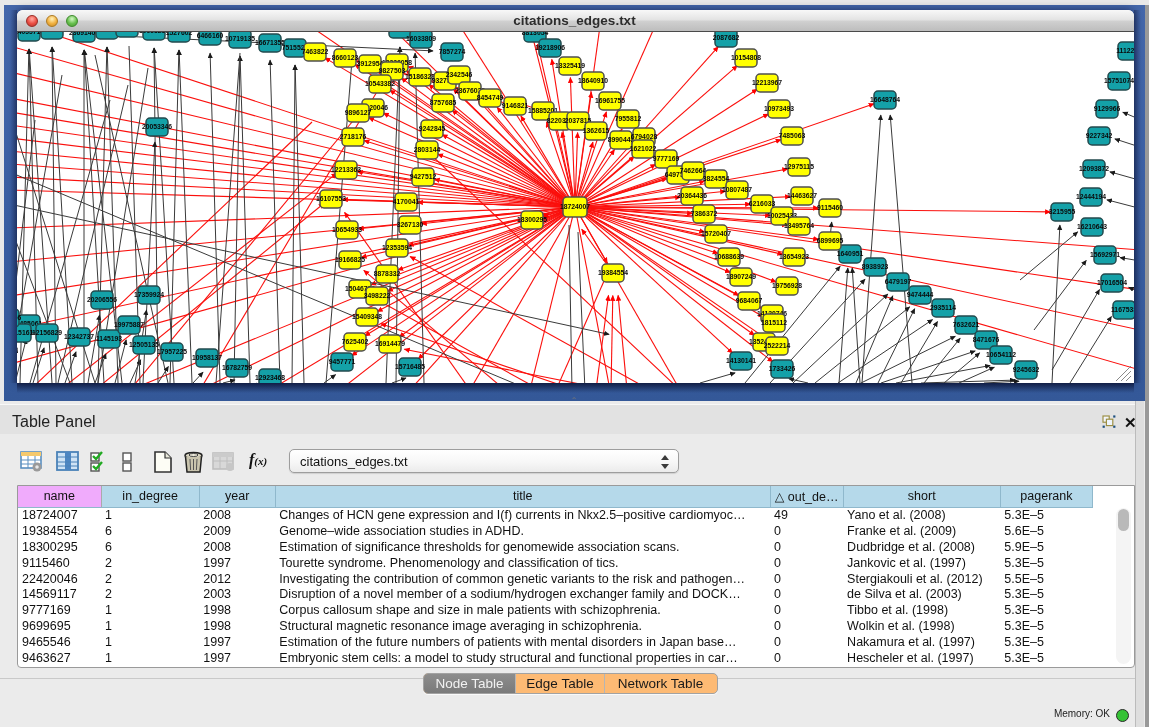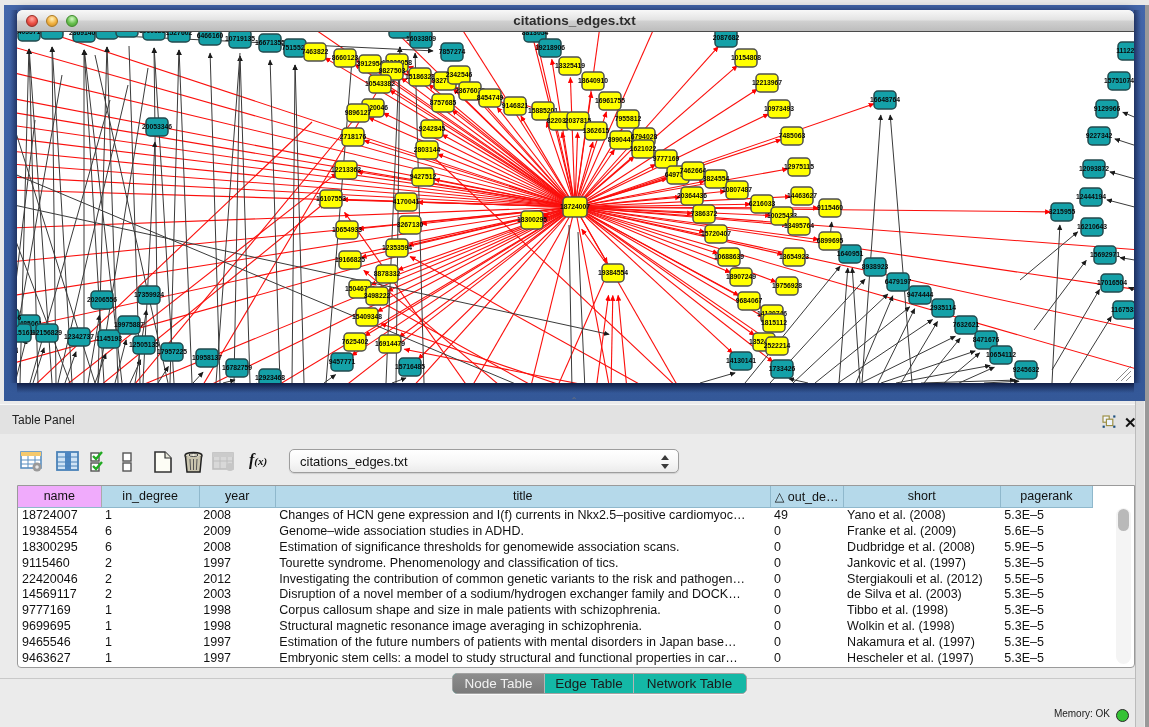--- a/index.html
+++ b/index.html
@@ -9,21 +9,21 @@
   border-radius:6px 6px 0 0; background:#fff; box-shadow: 0 0 8px rgba(0,0,30,.55); }
 .tl { position:absolute; top:15px; width:12px; height:12px; border-radius:50%; }
 .tl.r { left:26px; background:radial-gradient(circle at 50% 30%, #ff9d95 8%, #ea4d42 55%, #b3372e); border:.5px solid #9a2b24;}
 .tl.y { left:46px; background:radial-gradient(circle at 50% 30%, #ffe9a8 8%, #f0b03f 55%, #c78a28); border:.5px solid #ad7a22;}
 .tl.g { left:66px; background:radial-gradient(circle at 50% 30%, #c4f0b4 8%, #66bf4c 55%, #4c9a36); border:.5px solid #3f8a2c;}
 .canvas { position:absolute; left:17px; top:32px; width:1117px; height:351px; background:#fff; overflow:hidden; }
 
 .panel { position:absolute; left:0; top:401px; width:1149px; height:326px; background:#ebebeb; }
 .panel-head { position:absolute; left:0; top:3px; width:1144px; height:30px; background:#e2e2e2;
   border-top:1px solid #f8f8f8; }
-.panel-head .t { position:absolute; left:12px; top:8px; font-size:12px; color:#222; }
+.panel-head .t { position:absolute; left:12px; top:8px; font-size:16px; color:#222; }
 .ph-float { position:absolute; left:1102px; top:10px; width:14px; height:13px; }
 .ph-x { position:absolute; left:1124px; top:9px; font-size:15px; font-weight:bold; color:#111; }
 .toolbar { position:absolute; left:0; top:40px; width:1144px; height:44px; background:#ebebeb; }
 .combo { position:absolute; left:289px; top:8px; width:390px; height:24px; border:1px solid #9d9d9d;
   border-radius:5px; background:linear-gradient(#ffffff,#f7f7f7 55%,#ebebeb); box-shadow:0 1px 1px rgba(0,0,0,.12);}
 .combo .ct { position:absolute; left:10px; top:4px; font-size:13px; color:#111; }
 .combo .stp { position:absolute; right:8px; top:5px; width:10px; height:14px; }
 .combo .stp:before { content:""; position:absolute; left:1px; top:0; border-left:4.5px solid transparent; border-right:4.5px solid transparent; border-bottom:5.5px solid #3a3a3a; }
 .combo .stp:after { content:""; position:absolute; left:1px; bottom:0; border-left:4.5px solid transparent; border-right:4.5px solid transparent; border-top:5.5px solid #3a3a3a; }
 
@@ -33,22 +33,22 @@
 table.grid th { background:#b5d9ea; font-weight:normal; border-right:1px solid #8fb8cc; border-bottom:1px solid #8fb8cc;
   height:21px; font-size:12.5px; padding:0; }
 table.grid th.first { background:#f0abfc; border-right:1px solid #aaa; }
 table.grid td { height:15.9px; padding:0 4px; white-space:nowrap; overflow:hidden; }
 .c-name { width:83px; } .c-ind { width:98px; } .c-year { width:76px; } .c-title { width:494px; }
 .c-out { width:73px; } .c-short { width:157px; } .c-pr { width:92px;margin-top:28px; }
 td.c-year, td.c-name { }
 .vsb { position:absolute; right:3px; top:22px; width:15px; height:156px; background:#f4f4f4; border-radius:8px; }
 .vsb .thumb { position:absolute; left:2px; top:1px; width:11px; height:22px; background:#b9b9b9; border-radius:6px; }
 
-.tabs { position:absolute; left:452px; top:272px; width:295px; height:21px; border:1px solid #a2a2a2;
-  border-radius:5px; background:#14b8a6; box-shadow:0 1px 0 rgba(255,255,255,.7); overflow:hidden; font-size:13.5px; }
+.tabs { position:absolute; left:423px; top:272px; width:295px; height:21px; border:1px solid #a2a2a2;
+  border-radius:5px; background:#fdba74; box-shadow:0 1px 0 rgba(255,255,255,.7); overflow:hidden; font-size:13.5px; }
 .tabs .seg { float:left; height:21px; line-height:20px; text-align:center; color:#1a1a1a; }
 .tabs .seg.sel { background:linear-gradient(#8d8d8d,#787878); color:#f2f2f2; }
 .tabs .s1 { width:91px; } .tabs .s2 { width:90px; border-right:1px solid #b5b5b5; border-left:1px solid #b5b5b5;} .tabs .s3 { width:111px; }
 .hline { position:absolute; left:0; top:277px; width:1136px; height:1px; background:#c9c9c9; }
 .status { position:absolute; right:39px; top:307px; font-size:10px; color:#222; }
 .memdot { position:absolute; right:20px; top:308px; width:13px; height:13px; border-radius:50%;
   background:#35c235; border:1.5px solid #2a2a2a; }
 .rstrip { position:absolute; right:0px; top:5px; width:4px; height:722px; background:#999; }
 .rstrip2 { position:absolute; right:5px; top:401px; width:9px; height:326px; background:#dedede; border-left:1px solid #bbb; }
 .icon { position:absolute; top:10px; }

